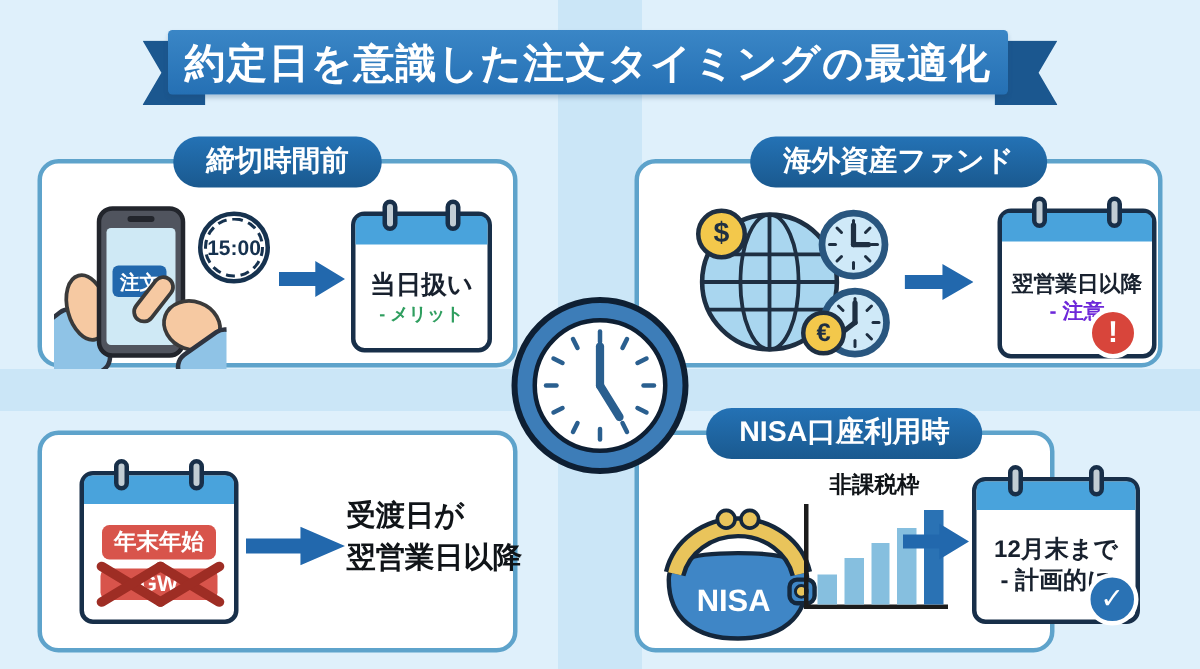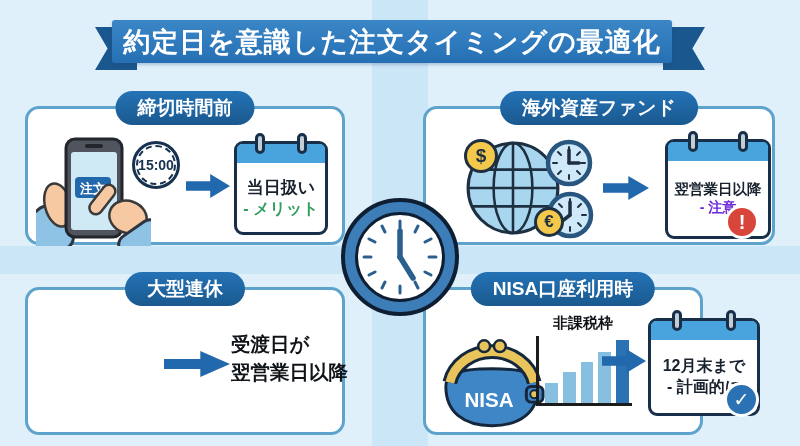--- a/index.html
+++ b/index.html
@@ -130,21 +130,21 @@
     </div>
 
     <div class="arrow" style="left:158px;top:64px;width:44px;height:26px"></div>
 
     <div class="calendar" style="left:206px;top:32px;width:94px;height:94px">
       <div class="cal-ring ring-l"></div>
       <div class="cal-ring ring-r"></div>
       <div class="cal-head"></div>
       <div class="cal-body">
         <div class="cal-line" style="font-size:17px;color:#18212e">当日扱い</div>
-        <div class="cal-line" style="font-size:16px;color:#2f9e5f">- メリット</div>
+        <div class="cal-line" style="font-size:12px;color:#2f9e5f">- メリット</div>
       </div>
     </div>
   </div>
 
   <div class="card" id="card-overseas">
     <div class="badge">海外資産ファンド</div>
 
     <svg style="position:absolute;left:38px;top:30px" width="98" height="98" viewBox="0 0 96 96">
       <circle cx="48" cy="48" r="44" fill="#a9d6ef" stroke="#1e2f42" stroke-width="3"></circle>
       <ellipse cx="48" cy="48" rx="19" ry="44" fill="none" stroke="#1e2f42" stroke-width="2.5"></ellipse>
@@ -205,22 +205,40 @@
         <div class="cal-line" style="font-size:14.5px;color:#18212e">翌営業日以降</div>
         <div class="cal-line" style="font-size:14px;color:#6d28d9">- 注意</div>
       </div>
     </div>
     <div class="corner-badge" style="left:299px;top:96px;width:34px;height:34px;background:#d8453b;font-size:20px">
       <span>!</span>
     </div>
   </div>
 
   <div class="card" id="card-holiday">
-    <div class="badge">大型連休</div>
-
+
+    <div class="calendar" style="left:25px;top:24px;width:106px;height:102px">
+      <div class="cal-ring ring-l"></div>
+      <div class="cal-ring ring-r"></div>
+      <div class="cal-head"></div>
+      <div class="cal-body">
+        <div class="red-block" style="font-size:15px">年末年始</div>
+        <div class="red-block" style="font-size:15px;width:62px;text-align:center">
+          <span>GW</span>
+          <svg class="cross-overlay" viewBox="0 0 90 34" preserveAspectRatio="none">
+            <g stroke="#9e2d24" stroke-width="7" stroke-linecap="round">
+              <line x1="6" y1="4" x2="46" y2="30"></line>
+                <line x1="46" y1="4" x2="6" y2="30"></line>
+              <line x1="46" y1="4" x2="86" y2="30"></line>
+                <line x1="86" y1="4" x2="46" y2="30"></line>
+            </g>
+          </svg>
+        </div>
+      </div>
+    </div>
 
     <div class="arrow" style="left:136px;top:60px;width:66px;height:28px"></div>
 
     <div class="plain-text" style="left:203px;top:40px;width:114px;font-size:19.5px">
       <div>受渡日が</div>
       <div>翌営業日以降</div>
     </div>
   </div>
 
   <div class="card" id="card-nisa">

